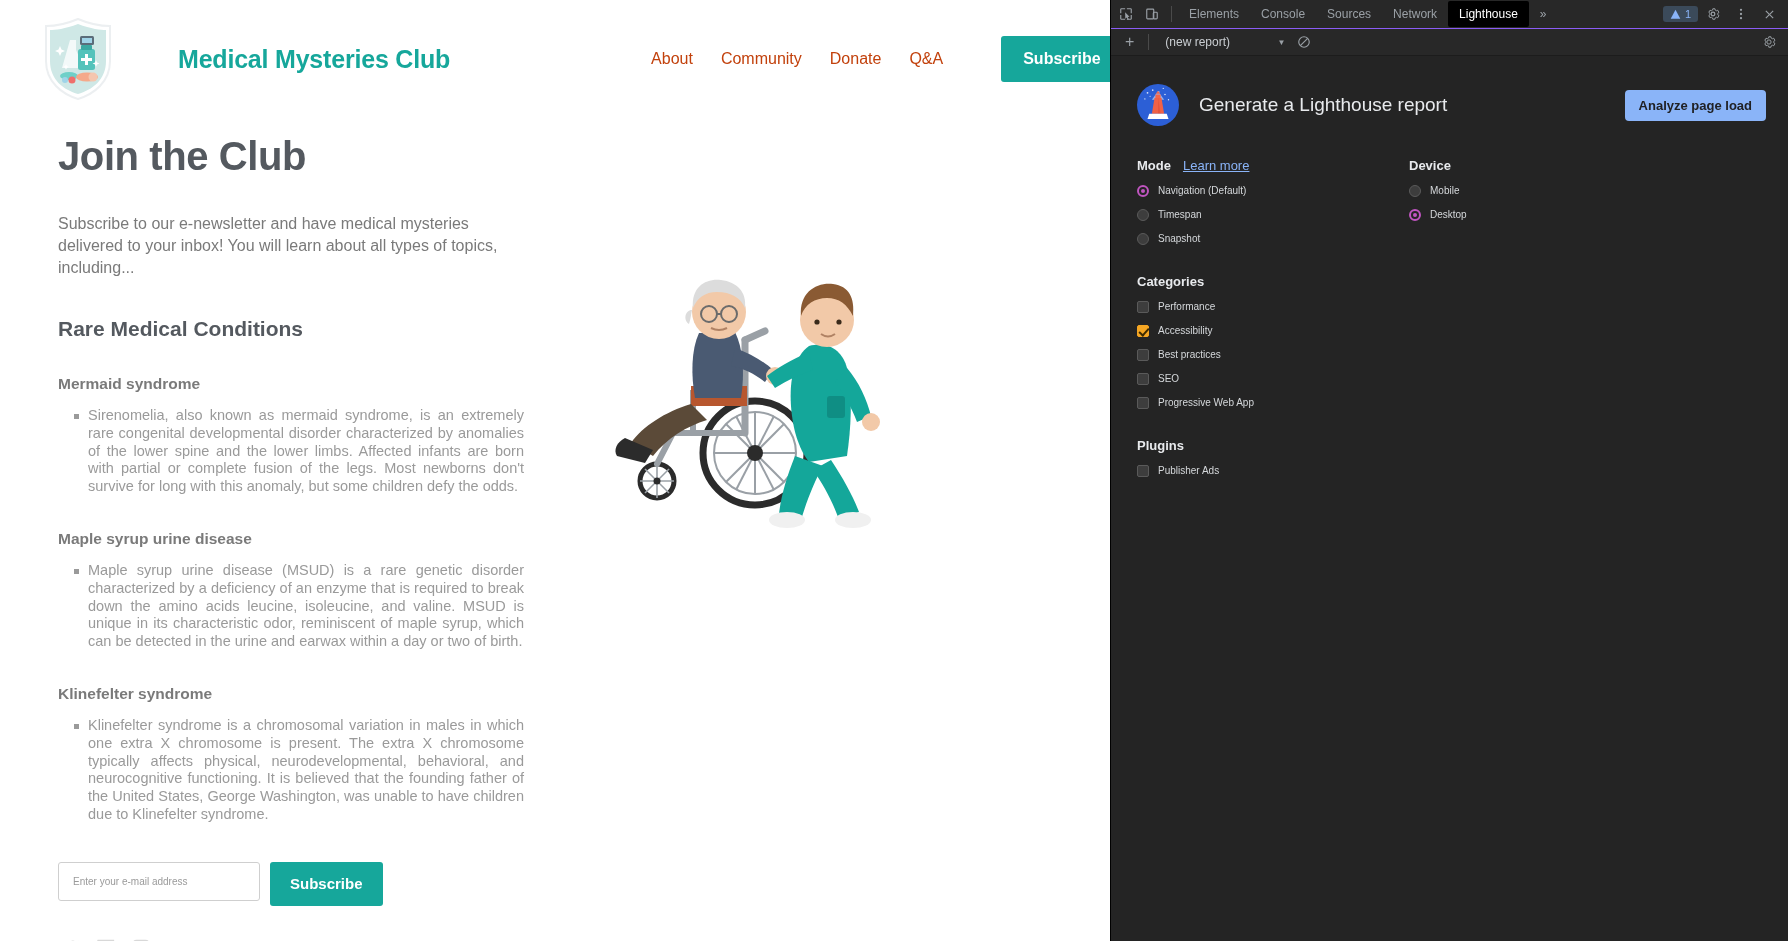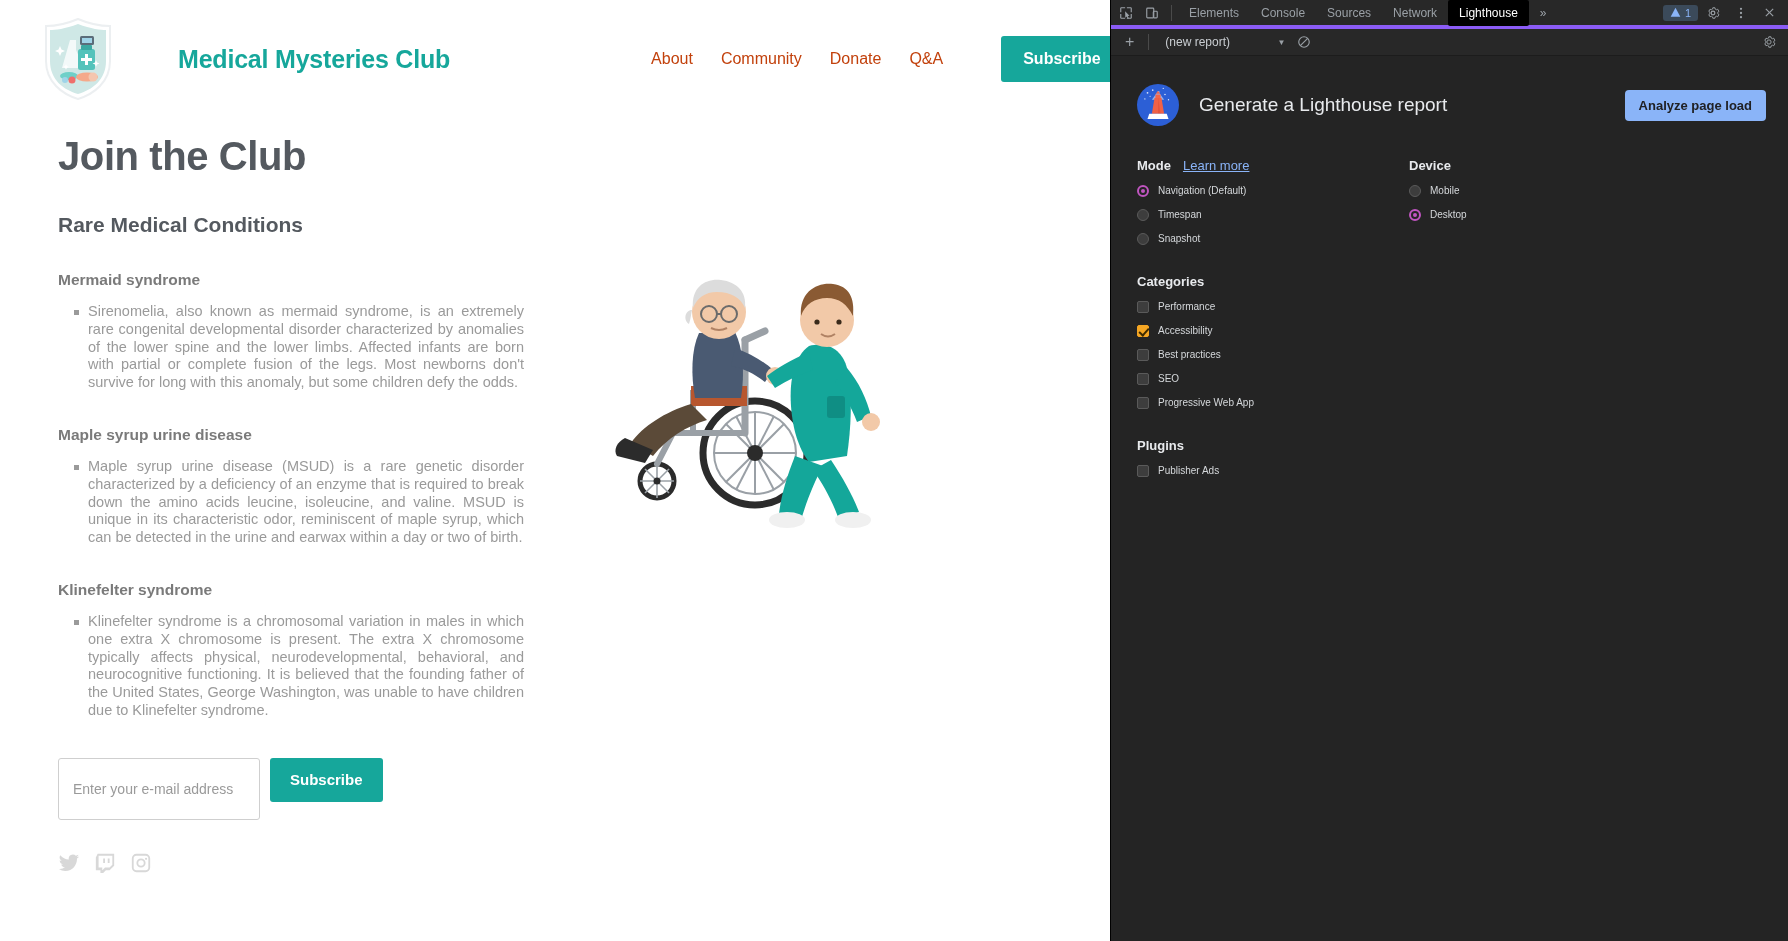--- a/index.html
+++ b/index.html
@@ -115,25 +115,25 @@
     content: "";
     position: absolute;
     left: 0; top: 7px;
     width: 5px; height: 5px;
     background: #9a9a9a;
   }
 
   .form-row { display: flex; align-items: stretch; margin-top: 38px; }
   .email-input {
     width: 202px;
-    height: 62px;
+    height: 39px;
     border: 1px solid #cfcfcf;
     border-radius: 3px;
     padding: 0 14px;
-    font-size: 14px;
+    font-size: 10px;
     color: #14532d;
     font-family: "Liberation Sans", sans-serif;
     background: #fff;
     outline: none;
   }
   .email-input::placeholder { color: #9a9a9a; }
   .subscribe-form-btn {
     margin-left: 10px;
     background: #16a79b;
     color: #fff;
@@ -157,21 +157,21 @@
     background: #242424;
     color: #c9cdd1;
     font-family: "Liberation Sans", sans-serif;
     display: flex; flex-direction: column;
     border-left: 1px solid #000;
   }
   .dt-tabbar {
     display: flex; align-items: center;
     height: 29px;
     background: #282828;
-    border-bottom: 4px solid #8b5cf6;
+    border-bottom: 1px solid #8b5cf6;
     padding: 0 2px;
     flex: 0 0 auto;
   }
   .dt-icon-btn {
     width: 26px; height: 26px;
     display: flex; align-items: center; justify-content: center;
     cursor: pointer;
   }
   .dt-sep { width: 1px; height: 16px; background: #4a4a4a; margin: 0 6px; }
   .dt-tab {
@@ -347,20 +347,21 @@
         <a class="nav-link" href="#">Community</a>
         <a class="nav-link" href="#">Donate</a>
         <a class="nav-link" href="#">Q&amp;A</a>
         <button class="subscribe-nav-btn">Subscribe</button>
       </nav>
     </div>
 
     <div class="content-cols">
       <div class="left-col">
         <h1 class="page-title">Join the Club</h1>
+        <p class="intro">Subscribe to our e-newsletter and have medical mysteries delivered to your inbox! You will learn about all types of topics, including...</p>
 
         <h2 class="section-title">Rare Medical Conditions</h2>
 
         <h3 class="cond-title">Mermaid syndrome</h3>
         <ul class="cond-list">
           <li>Sirenomelia, also known as mermaid syndrome, is an extremely rare congenital developmental disorder characterized by anomalies of the lower spine and the lower limbs. Affected infants are born with partial or complete fusion of the legs. Most newborns don't survive for long with this anomaly, but some children defy the odds.</li>
         </ul>
 
         <h3 class="cond-title">Maple syrup urine disease</h3>
         <ul class="cond-list">

